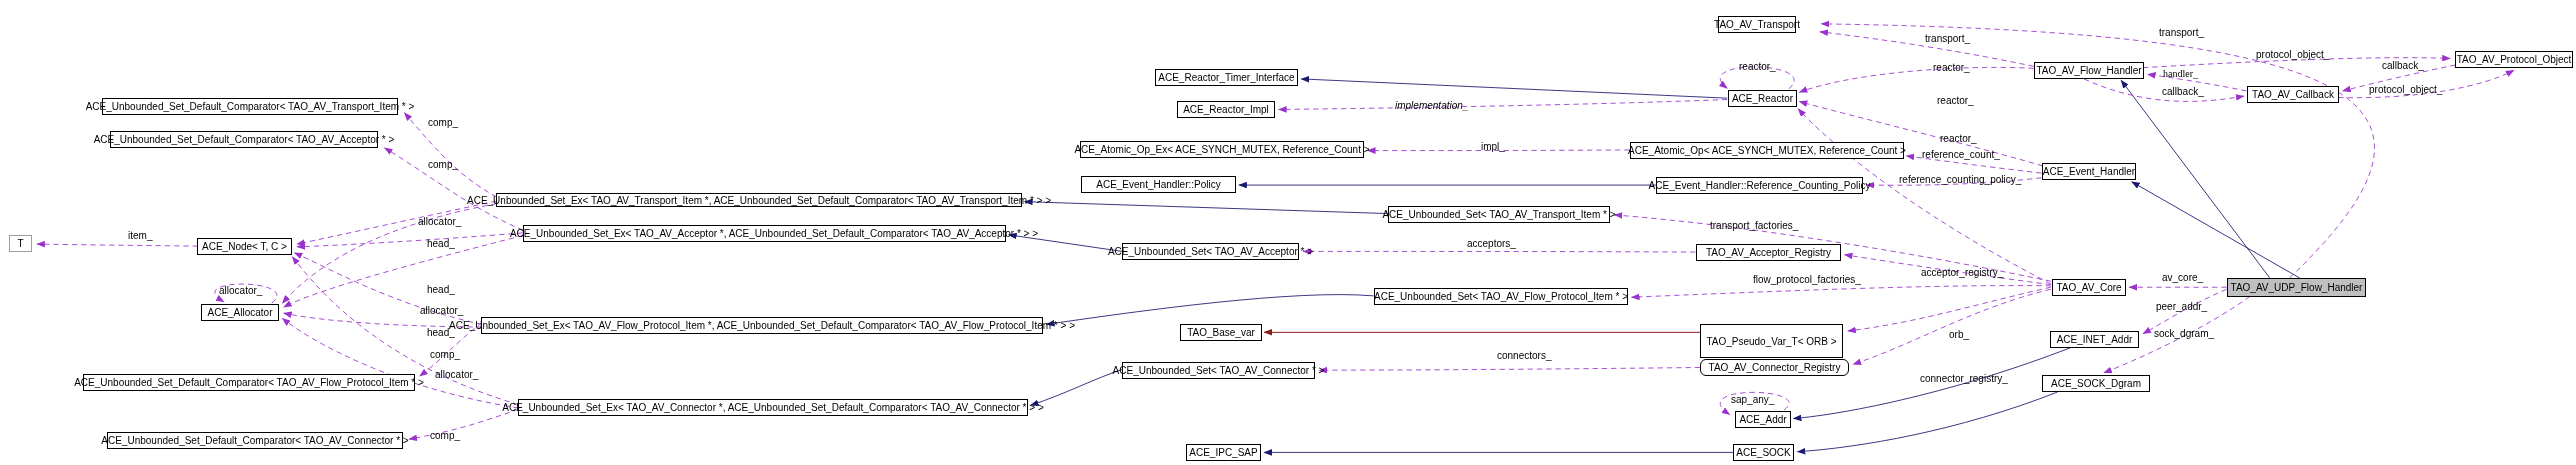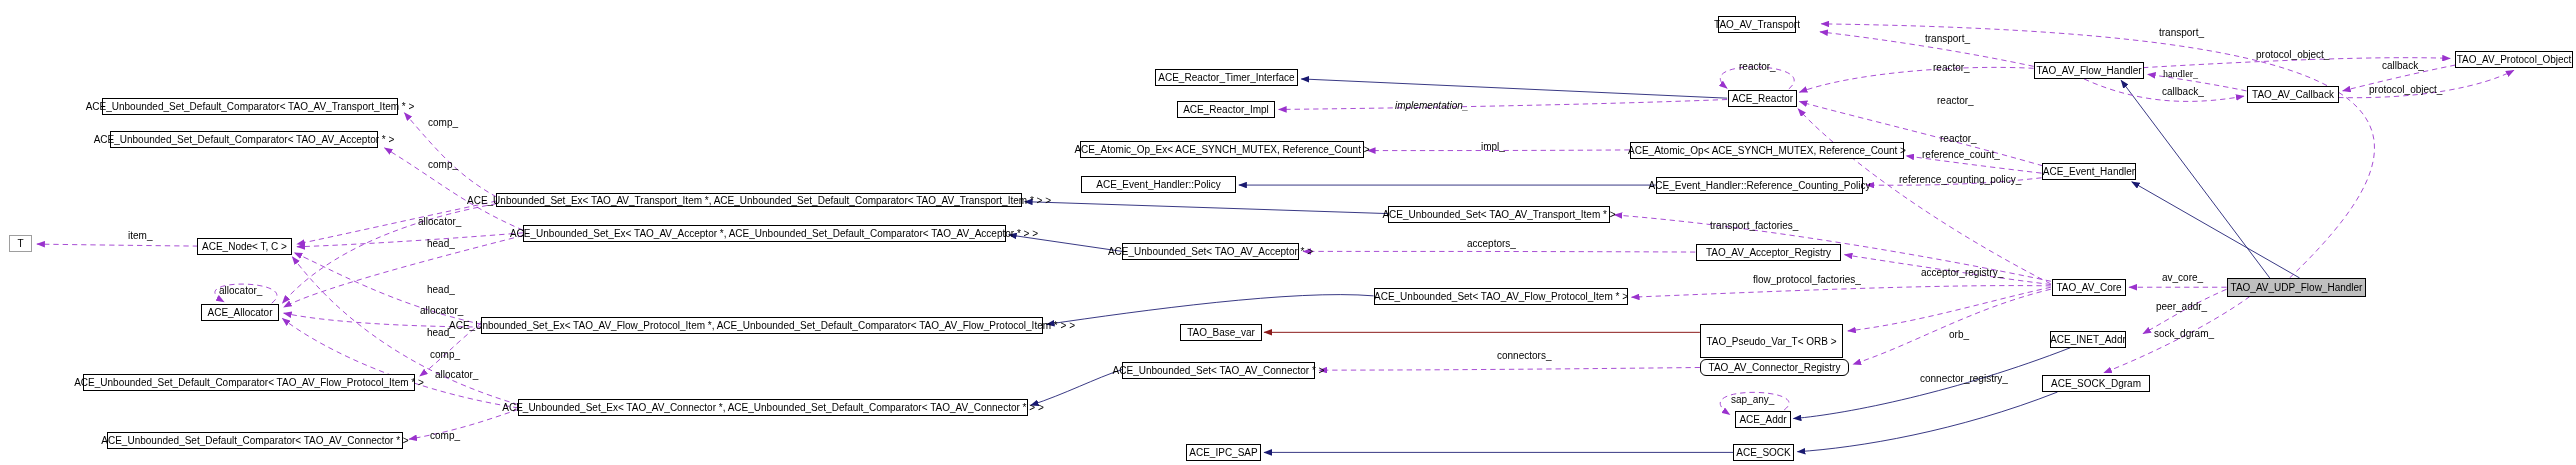--- a/index.html
+++ b/index.html
@@ -115,21 +115,21 @@
   <div class="n" style="left:1630px;top:142px;width:274px;height:17.3px;">ACE_Atomic_Op&lt; ACE_SYNCH_MUTEX, Reference_Count &gt;</div>
   <div class="n" style="left:1656px;top:177px;width:207px;height:17.3px;">ACE_Event_Handler::Reference_Counting_Policy</div>
   <div class="n" style="left:1696px;top:244px;width:145px;height:17.3px;">TAO_AV_Acceptor_Registry</div>
   <div class="n" style="left:1700px;top:324px;width:143px;height:34px;">TAO_Pseudo_Var_T&lt; ORB &gt;</div>
   <div class="n" style="left:1700px;top:359px;width:149px;height:17.3px;border-radius:6px;">TAO_AV_Connector_Registry</div>
   <div class="n" style="left:1735px;top:411px;width:56px;height:17.3px;">ACE_Addr</div>
   <div class="n" style="left:1733px;top:444px;width:61px;height:17.3px;">ACE_SOCK</div>
   <div class="n" style="left:2034px;top:62px;width:110px;height:17.3px;">TAO_AV_Flow_Handler</div>
   <div class="n" style="left:2042px;top:163px;width:94px;height:17.3px;">ACE_Event_Handler</div>
   <div class="n" style="left:2052px;top:279px;width:74px;height:17.3px;">TAO_AV_Core</div>
-  <div class="n" style="left:2050px;top:331px;width:76px;height:17.3px;text-align:center;">ACE_INET_Addr</div>
+  <div class="n" style="left:2050px;top:331px;width:89px;height:17.3px;text-align:center;">ACE_INET_Addr</div>
   <div class="n" style="left:2042px;top:375px;width:108px;height:17.3px;">ACE_SOCK_Dgram</div>
   <div class="n" style="left:2247px;top:86px;width:92px;height:17.3px;">TAO_AV_Callback</div>
   <div class="n hl" style="left:2227px;top:278px;width:139px;height:18.6px;">TAO_AV_UDP_Flow_Handler</div>
   <div class="n" style="left:2455px;top:51px;width:118px;height:17.3px;">TAO_AV_Protocol_Object</div>
 
   <div class="lab" style="left:114px;top:230px;margin-left:14px;">item_</div>
   <div class="lab" style="left:428px;top:117px;">comp_</div>
   <div class="lab" style="left:428px;top:159px;">comp_</div>
   <div class="lab" style="left:418px;top:216px;">allocator_</div>
   <div class="lab" style="left:427px;top:238px;">head_</div>

